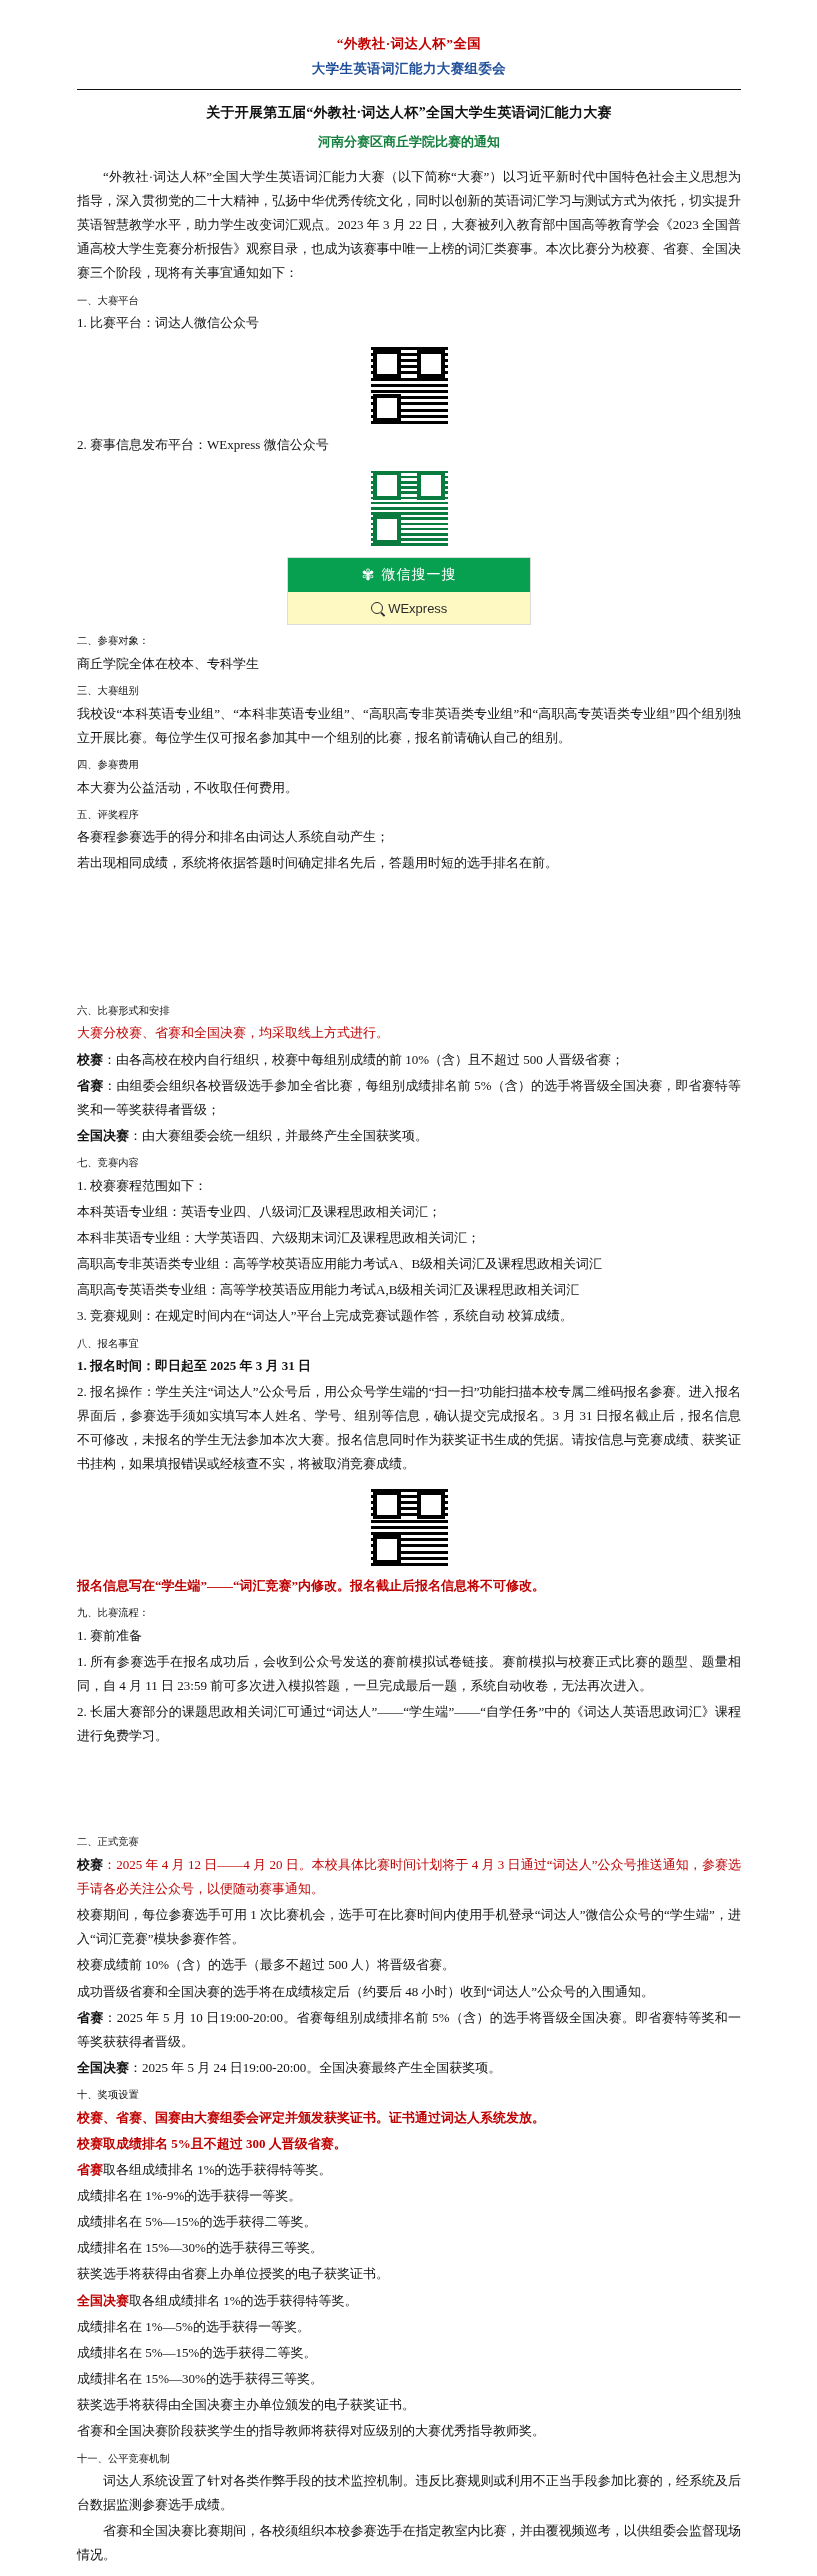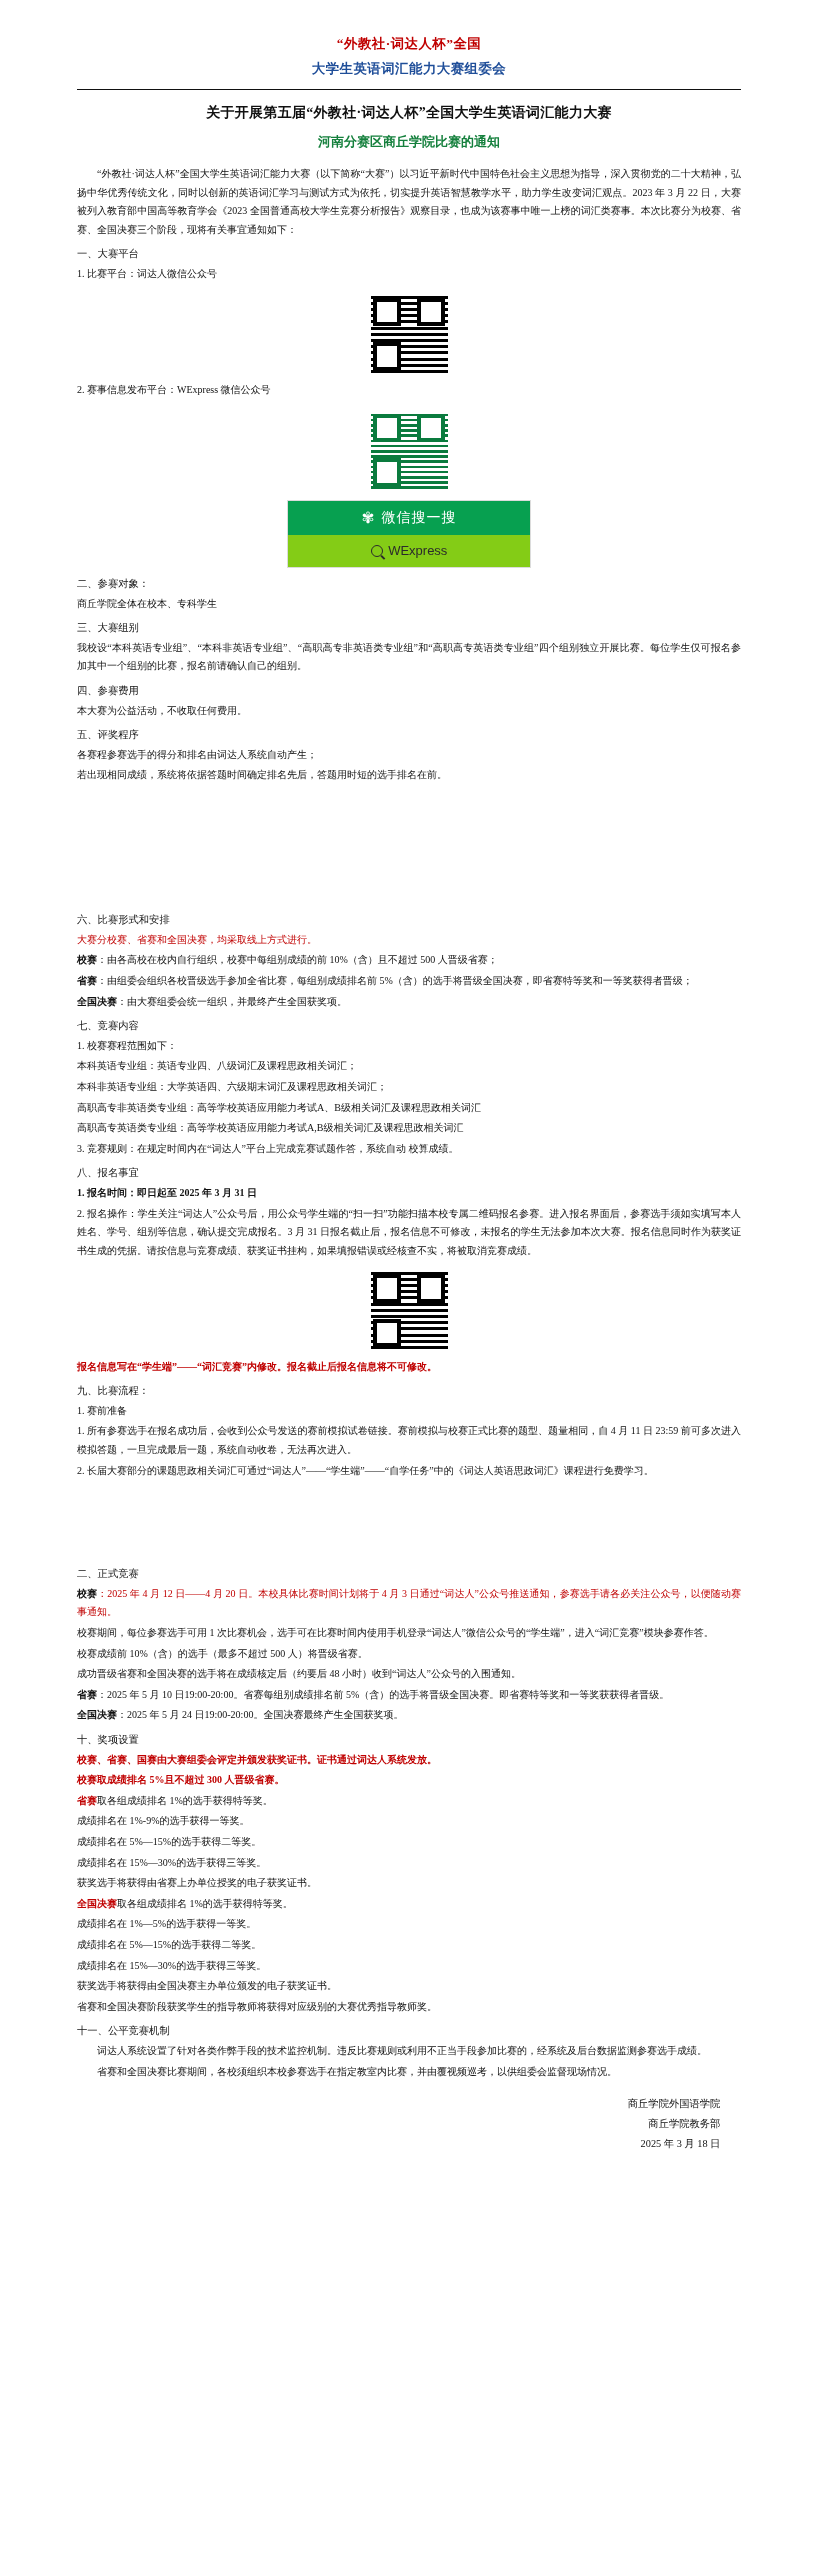--- a/index.html
+++ b/index.html
@@ -42,21 +42,21 @@
   }
   .doc-subtitle{
     text-align:center;
     font-size:13px;
     font-weight:bold;
     color:#15803d;
     line-height:1.8;
     margin:5.2px 0 11.3px 0;
   }
   p.body{
-    font-size:10px;
+    font-size:13px;
     line-height:1.85;
     text-align:justify;
     margin:0 0 2.1px 0;
     text-indent:2em;
   }
   p.noindent{ text-indent:0; }
   .sec{
     font-size:10.3px;
     font-weight:normal;
     line-height:1.9;
@@ -115,21 +115,21 @@
     gap:6.2px;
     font-family:"Liberation Sans", sans-serif;
     font-size:14px;
     letter-spacing:1px;
   }
   .wechat-top .flower{
     font-size:15.5px;
     line-height:1;
   }
   .wechat-bottom{
-    background:#84cc16;
+    background:#fef9c3;
     height:32px;
     display:flex;
     align-items:center;
     justify-content:center;
     gap:5.2px;
     font-family:"Liberation Sans", sans-serif;
     font-size:13px;
     color:#2b2b2b;
   }
   .mag{

